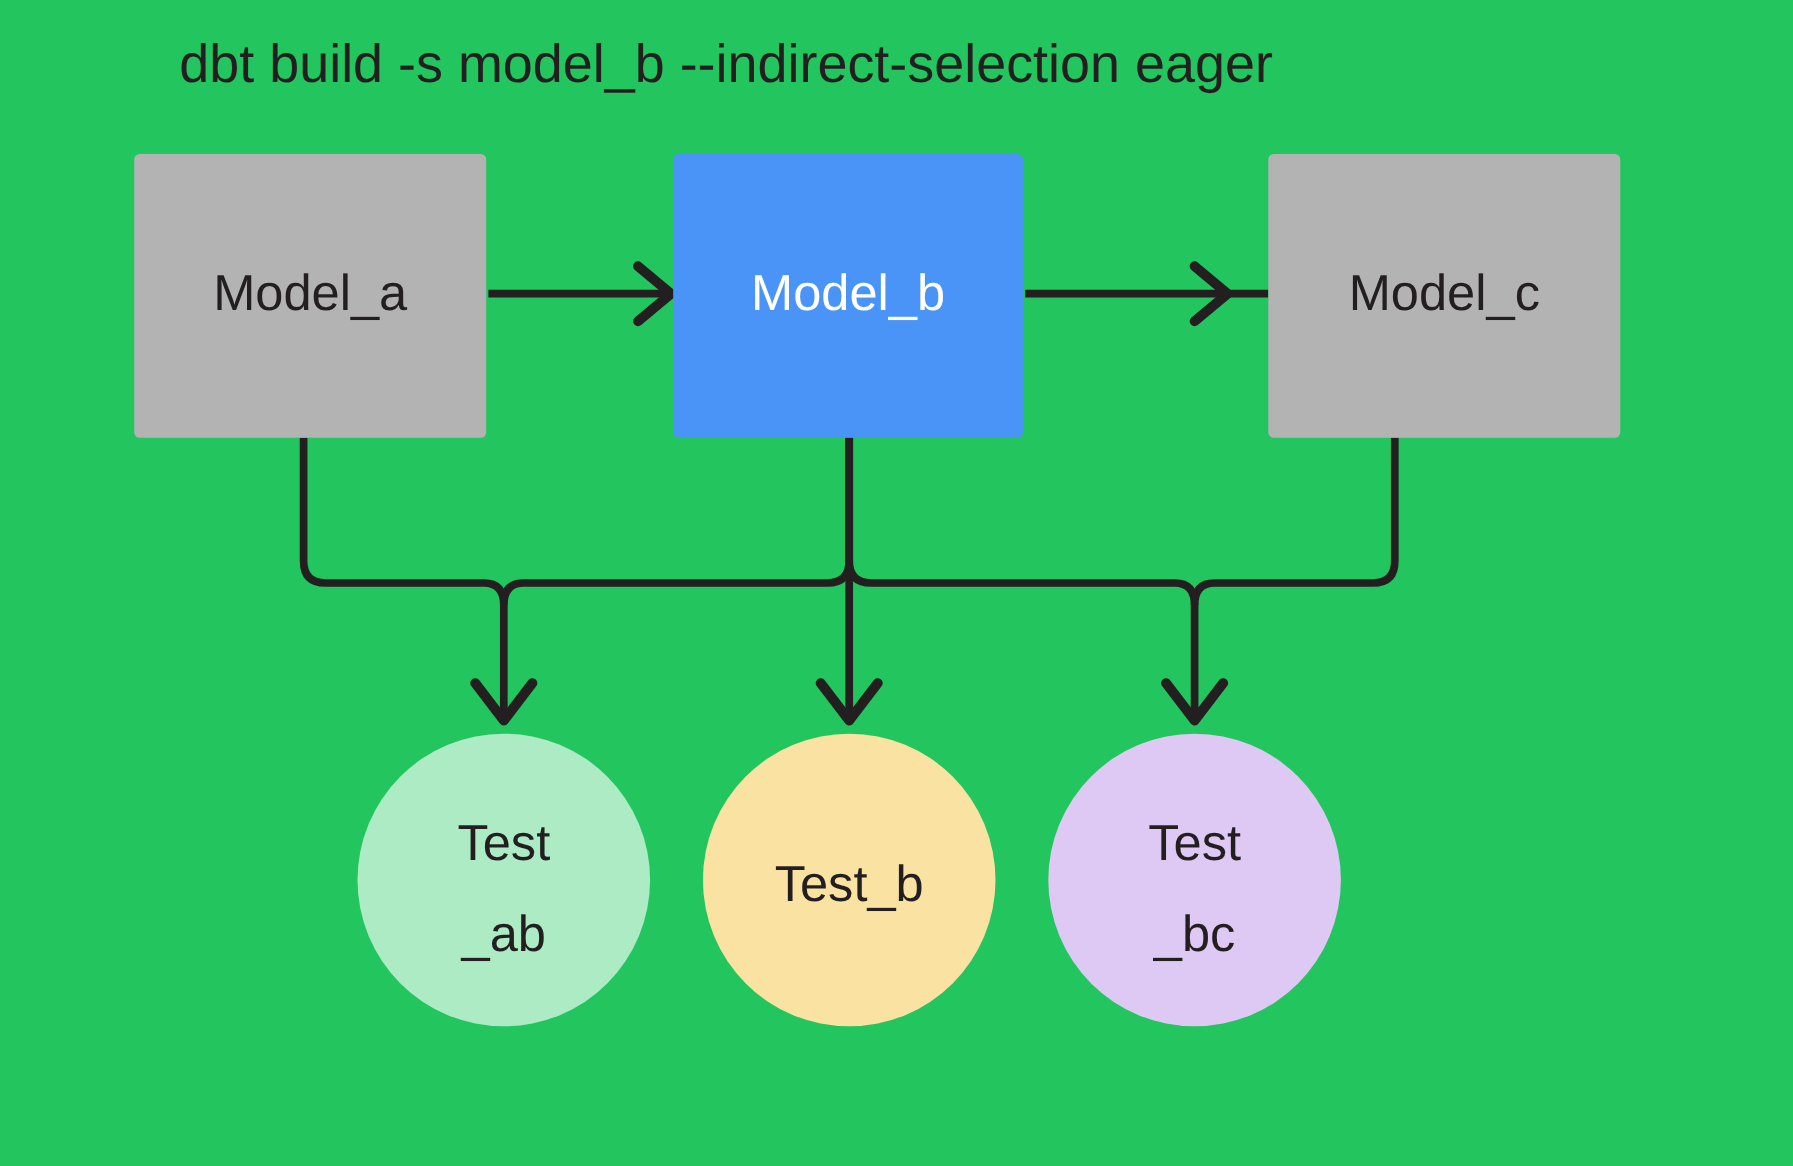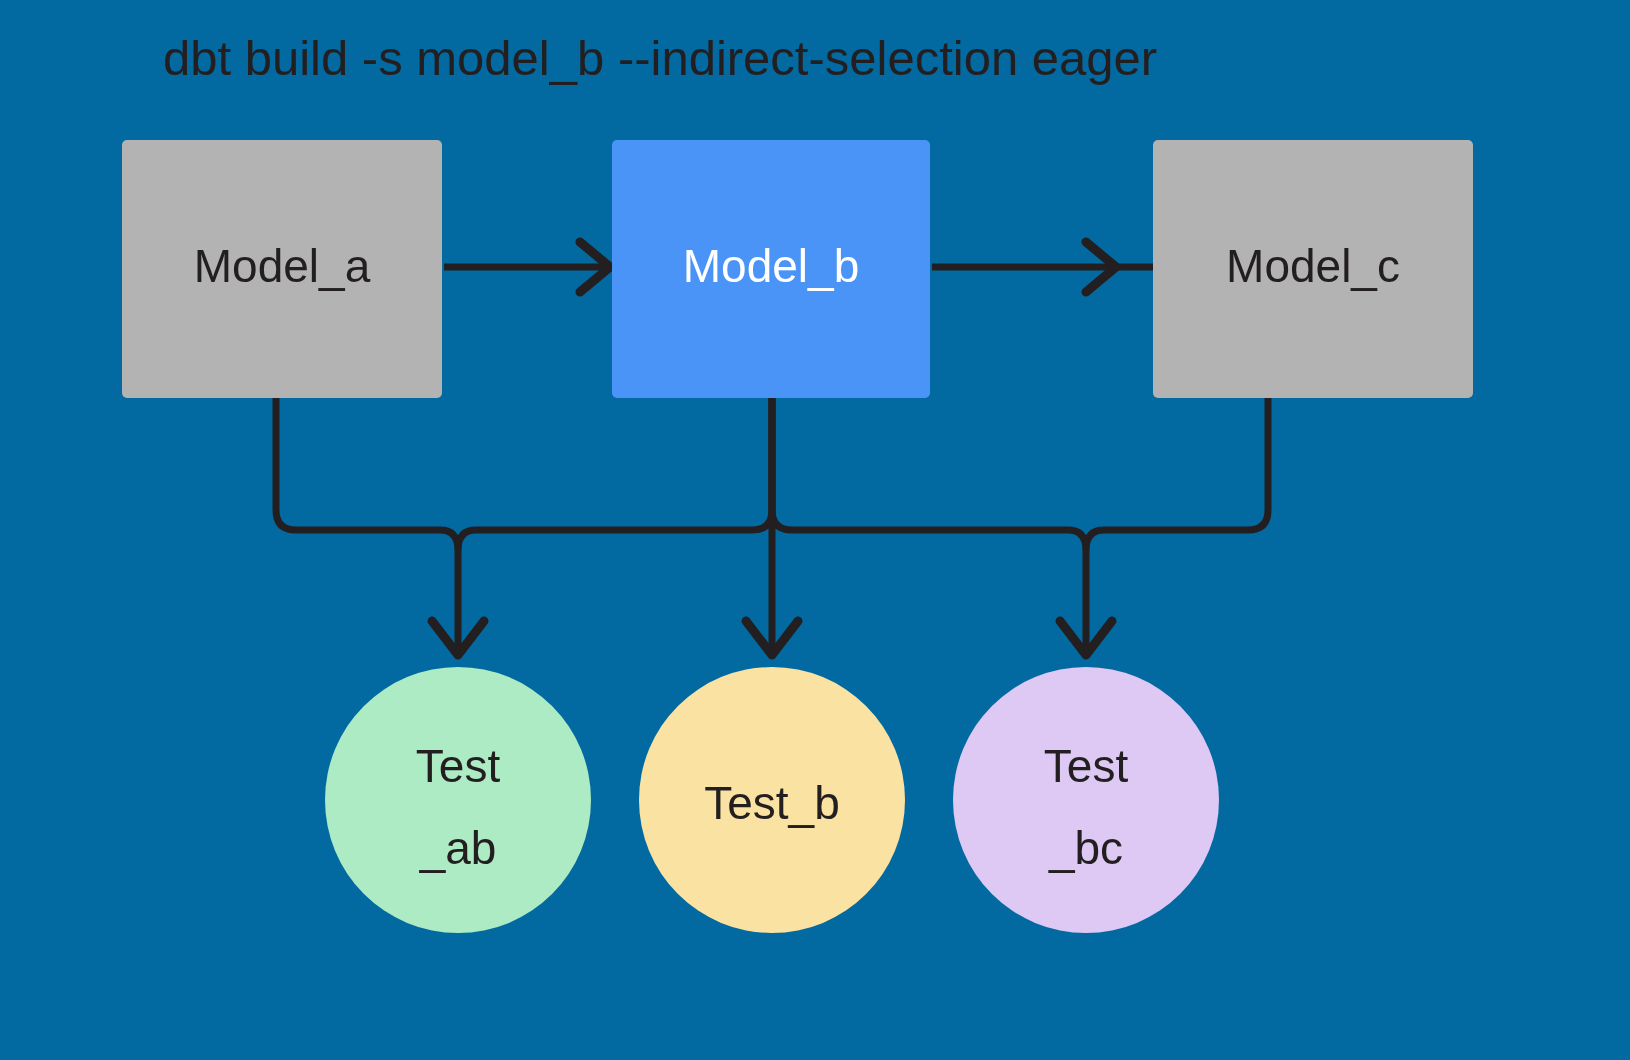--- a/index.html
+++ b/index.html
@@ -7,21 +7,21 @@
     padding: 0;
     background: #ffffff;
   }
   body {
     font-family: "Liberation Sans", sans-serif;
   }
   #canvas {
     position: relative;
     width: 1630px;
     height: 1060px;
-    background: #0369a1;
+    background: #22c55e;
     overflow: hidden;
   }
   #diagram-svg {
     position: absolute;
     left: 0;
     top: 0;
     width: 1630px;
     height: 1060px;
   }
   .node-label {

